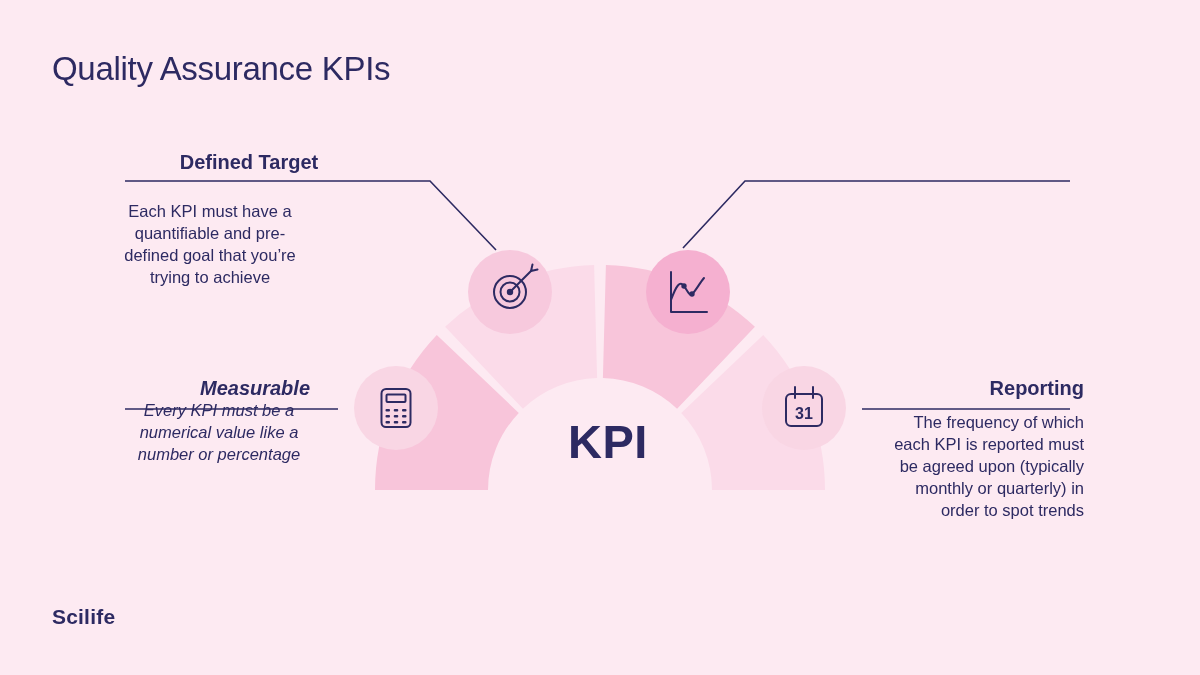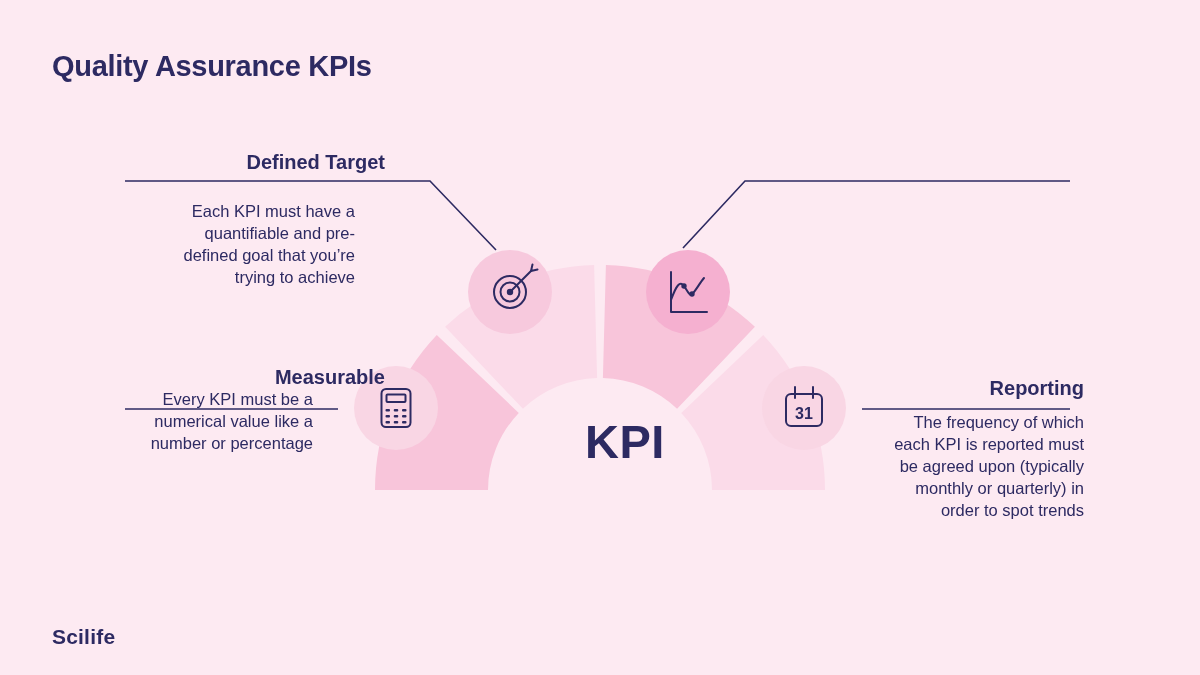--- a/index.html
+++ b/index.html
@@ -6,66 +6,65 @@
   html, body { width: 1200px; height: 675px; overflow: hidden; }
   body {
     font-family: "Liberation Sans", "DejaVu Sans", sans-serif;
     background: var(--background, #fdeaf2);
     color: var(--ink, #2d2a62);
   }
   .canvas { position: relative; width: 1200px; height: 675px; }
 
   .title {
     position: absolute; left: 52px; top: 50px;
-    font-size: 29px; font-weight: 700; letter-spacing: -0.3px;
+    font-size: 33px; font-weight: 400; letter-spacing: -0.3px;
     color: var(--ink, #2d2a62);
   }
 
   .graphic { position: absolute; left: 0; top: 0; width: 1200px; height: 675px; }
 
   .seg-light  { fill: var(--arc-light, #fbdbe9); }
   .seg-medium { fill: var(--arc-medium, #f8c5da); }
   .bubble-light  { fill: var(--bubble-light, #f9d6e4); }
   .bubble-medium { fill: var(--bubble-medium, #f5b0d0); }
   .bubble-target { fill: var(--bubble-target, #f7c9dd); }
 
   .lines { stroke: var(--ink, #2d2a62); stroke-width: 1.6; fill: none; }
   .icon-stroke { stroke: var(--ink, #2d2a62); stroke-width: 2; fill: none;
                  stroke-linecap: round; stroke-linejoin: round; }
   .icon-fill { fill: var(--ink, #2d2a62); stroke: none; }
   .cal-num { fill: var(--ink, #2d2a62); stroke: none;
              font-family: "Liberation Sans", sans-serif; font-size: 16px; font-weight: 600; }
 
   .kpi-label {
-    position: absolute; left: 625px; top: 441px; transform: translate(-50%, -50%);
+    position: absolute; left: 608px; top: 441px; transform: translate(-50%, -50%);
     font-size: 47px; font-weight: 800; letter-spacing: 0.5px;
     color: var(--ink, #2d2a62);
   }
 
   .sec { position: absolute; }
   .sec h2 { font-size: 20px; font-weight: 700; white-space: nowrap; color: var(--ink, #2d2a62); }
   .sec p  { font-size: 16.5px; line-height: 1.33; font-weight: 400; color: var(--ink, #2d2a62); }
 
-  .sec-target      { left: 125px; top: 151px; width: 260px; text-align: right; }
-  .sec-target p    { margin-top: 27px; width: 182px; margin-left: 48px; }
+  .sec-target      { left: 119px; top: 151px; width: 260px; text-align: center; }
+  .sec-target p    { margin-top: 27px; width: 182px; }
 
   .sec-datasource   { right: 130px; top: 149px; width: 330px; text-align: right; }
   .sec-datasource p { margin-top: 29px; width: 188px; margin-left: auto; }
 
-  .sec-measurable   { left: 125px; top: 366px; width: 260px; text-align: right; }
+  .sec-measurable   { left: 125px; top: 377px; width: 260px; text-align: center; font-style: italic; }
   .sec-measurable p { width: 188px; }
 
   .sec-reporting    { right: 116px; top: 377px; width: 330px; text-align: right; }
   .sec-reporting p  { margin-top: 12px; width: 192px; margin-left: auto; }
 
   .brand {
     position: absolute; left: 52px; top: 605px;
     font-size: 21px; font-weight: 600; letter-spacing: 0.2px;
     color: var(--ink, #2d2a62);
-    margin-top: 20px;
   }
 </style>
 </head>
 <body>
 
 <div class="canvas">
 
   <h1 class="title">Quality Assurance KPIs</h1>
 
   <svg class="graphic" viewBox="0 0 1200 675" xmlns="http://www.w3.org/2000/svg">

